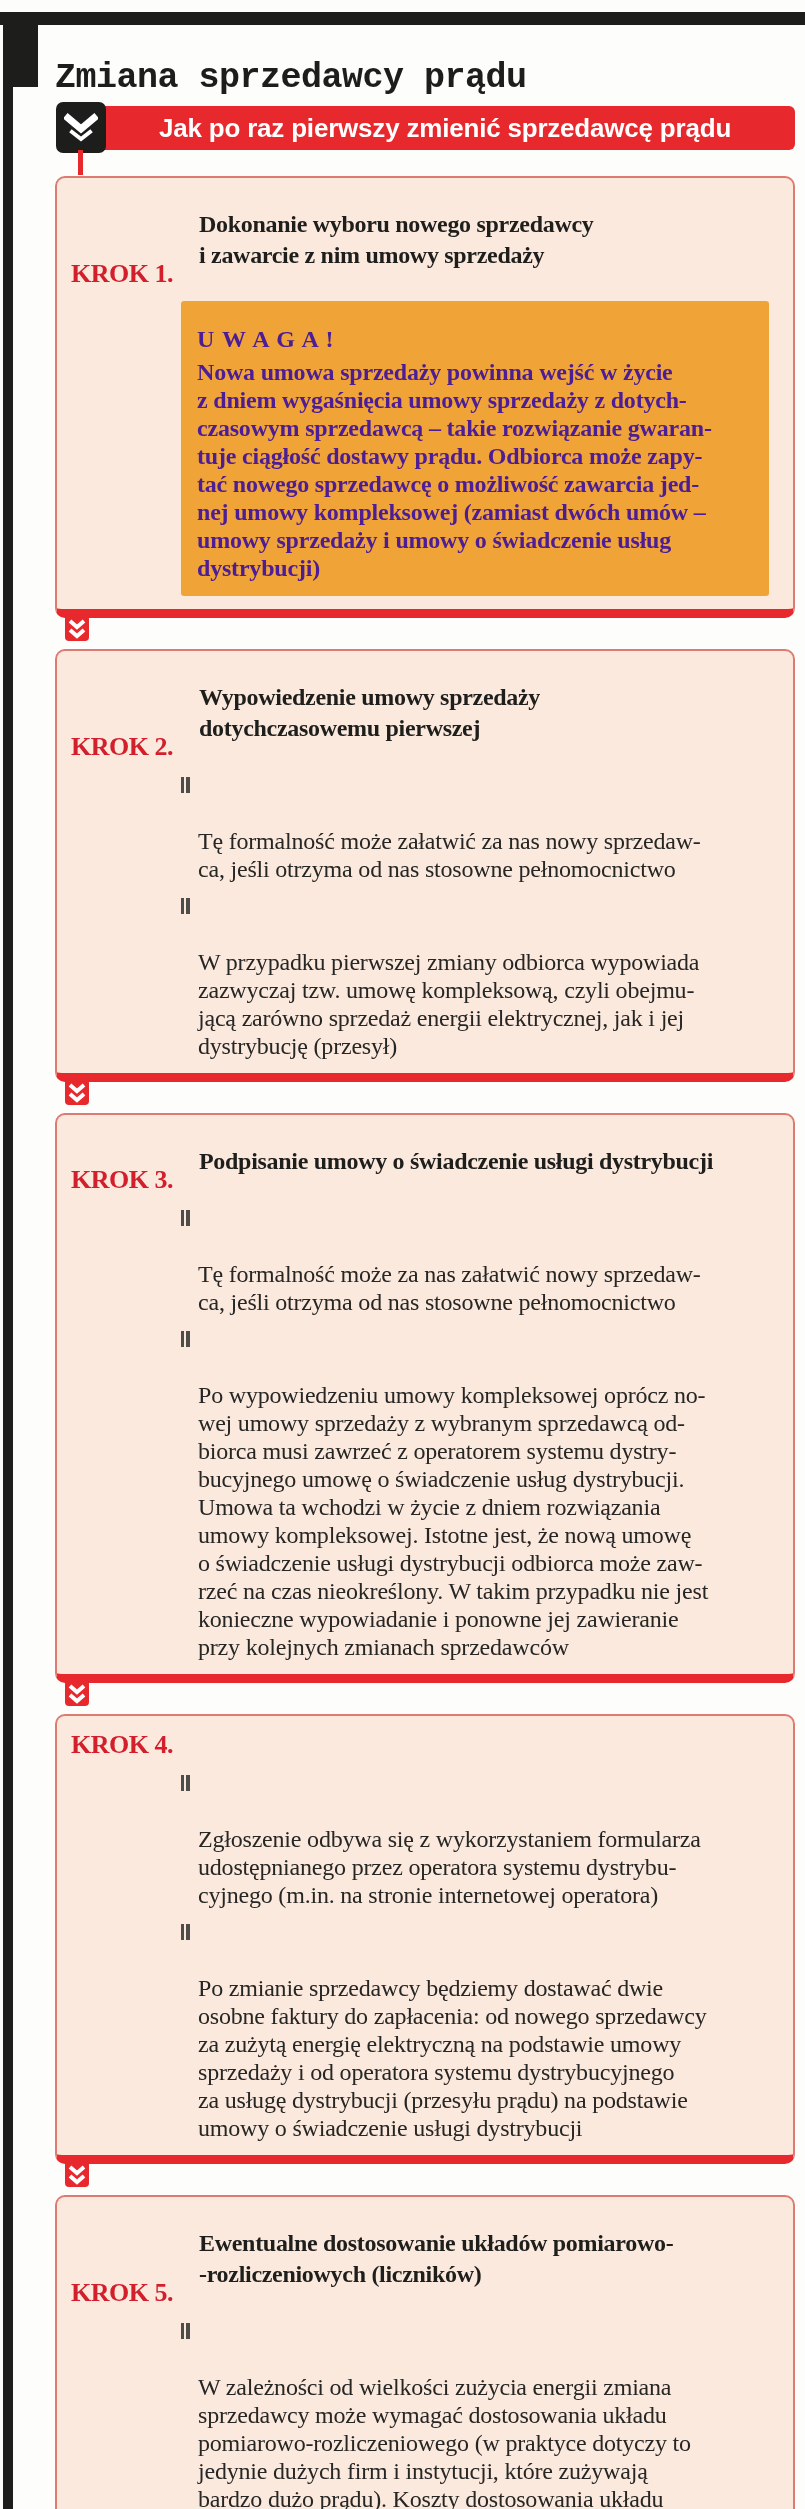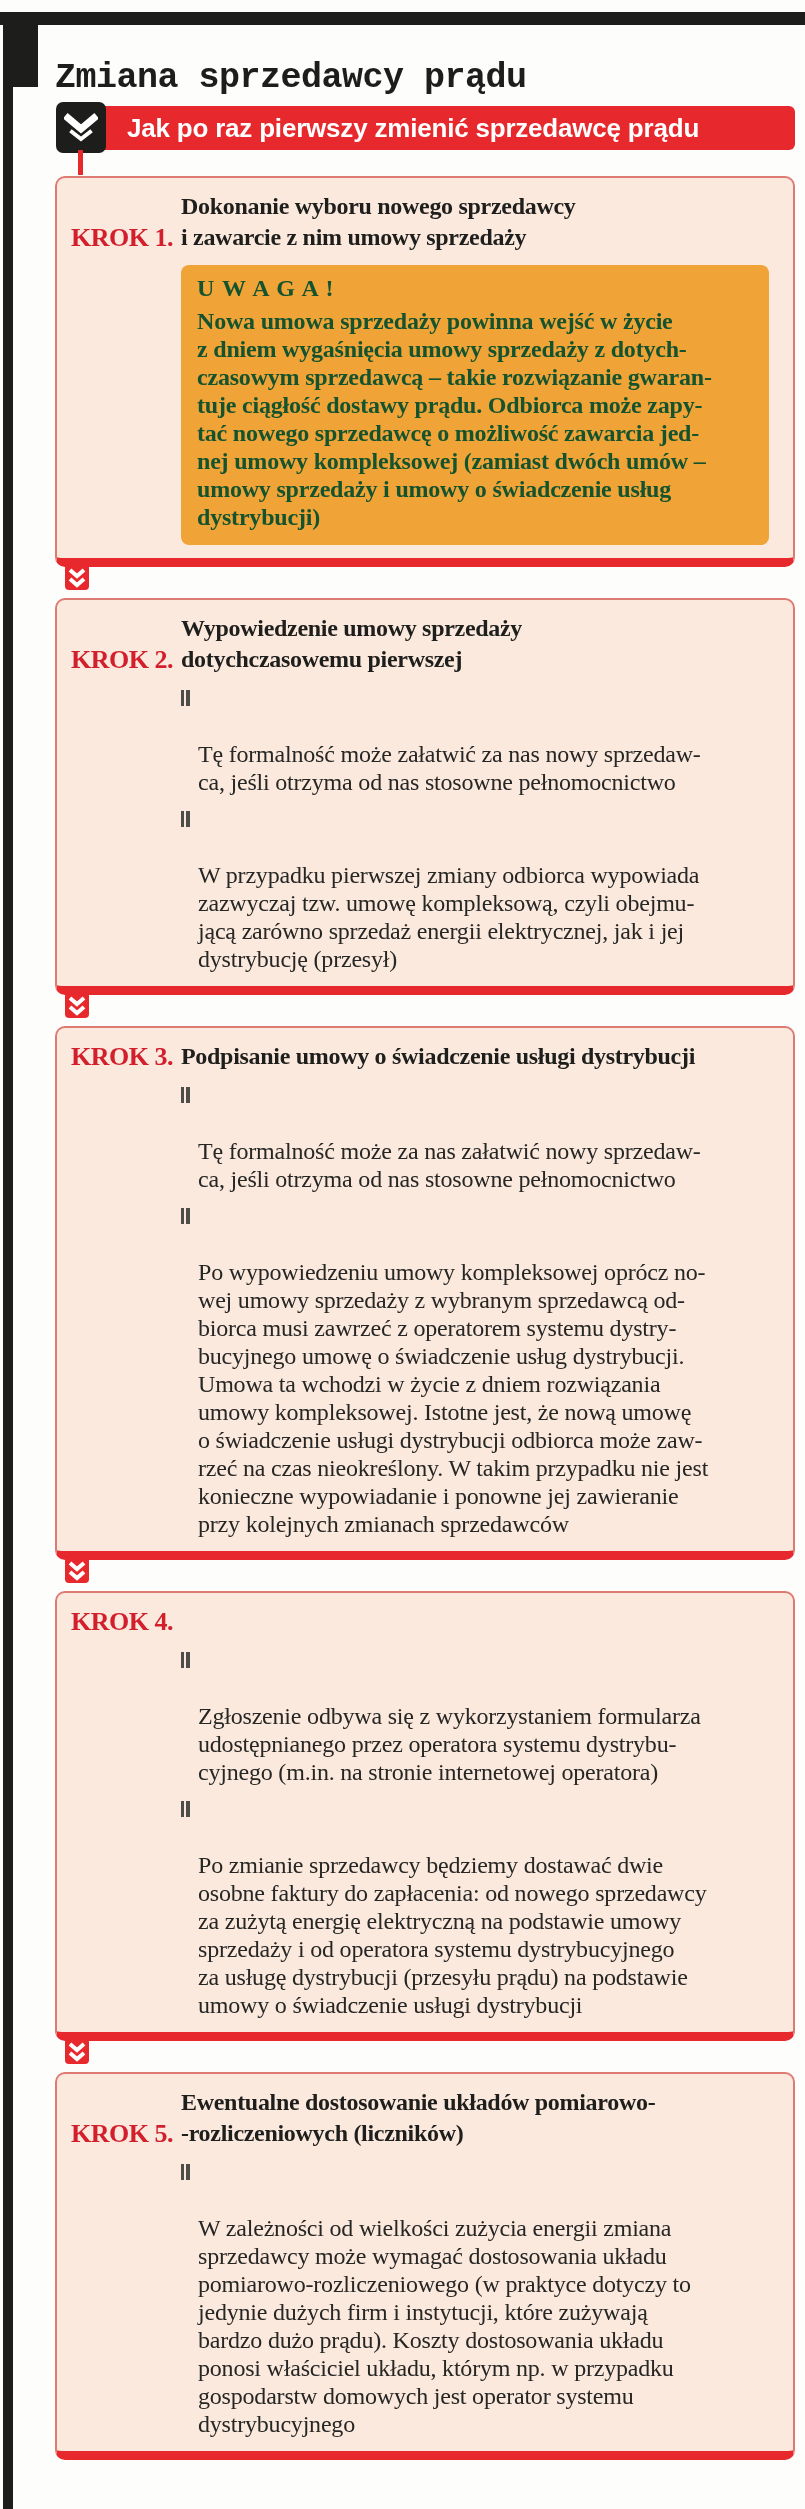--- a/index.html
+++ b/index.html
@@ -19,21 +19,21 @@
 
   .content{position:absolute;left:55px;top:58px;width:740px;}
 
   .page-title{
     margin:0 0 8px 0;font-family:Liberation Mono, monospace;font-weight:bold;
     font-size:35px;letter-spacing:-0.5px;color:var(--frame-black);
   }
 
   .header-bar{
     position:relative;height:44px;background:var(--red);border-radius:6px;margin-left:2px;
-    display:flex;align-items:center;padding-left:70px;margin-bottom:26px;
+    display:flex;align-items:center;padding-left:102px;margin-bottom:26px;
   }
   .header-square{
     position:absolute;left:-1px;top:-4px;width:50px;height:51px;background:var(--frame-black);
     border-radius:7px;display:flex;align-items:center;justify-content:center;
   }
   .header-title{
     font-family:"Liberation Sans",sans-serif;font-weight:bold;font-size:26px;color:#fff;
     letter-spacing:-0.2px;white-space:nowrap;
   }
   .header-drop-line{position:absolute;left:21px;bottom:-25px;width:5px;height:25px;background:var(--red);}
@@ -42,35 +42,35 @@
     position:relative;background:var(--box-bg);
     border:2px solid var(--box-border);border-bottom:9px solid var(--red);
     border-radius:10px;padding:13px 10px 13px 14px;margin-bottom:31px;
   }
   .step-head{display:flex;align-items:flex-end;}
   .step-label{
     flex:none;width:110px;color:var(--krok-red);font-weight:bold;font-size:26px;
     line-height:31px;letter-spacing:-0.5px;
   }
   .step-title{
-    margin:0;font-weight:bold;font-size:24px;line-height:31px;color:#1e1e1c;
+    margin:18px;font-weight:bold;font-size:24px;line-height:31px;color:#1e1e1c;
     letter-spacing:-0.3px;white-space:pre-line;
   }
   .step-body{margin-left:110px;}
 
   .bullet{position:relative;padding-left:17px;margin-top:9px;font-size:24px;line-height:28px;white-space:pre-line;}
   .bullet-icon{
     position:absolute;left:0;top:6px;width:9px;height:16px;
     background:linear-gradient(90deg,#4f4d4a 0 3px,var(--box-bg) 3px 5px,#4f4d4a 5px 9px);
   }
   .bullet-text{letter-spacing:-0.2px;}
 
   .uwaga{
-    background:var(--orange);border-radius:8px;margin-top:12px;margin-right:14px;
-    padding:10px 16px 14px 16px;color:#14532d;font-weight:bold;
+    background:var(--orange);border-radius:3px;margin-top:12px;margin-right:14px;
+    padding:25px 16px 14px 16px;color:#4c1d95;font-weight:bold;
   }
   .uwaga-heading{font-size:24px;letter-spacing:1px;margin-bottom:5px;}
   .uwaga-body{font-size:24px;line-height:28px;white-space:pre-line;letter-spacing:-0.2px;}
 
   .connector{position:absolute;left:8px;bottom:-32px;width:24px;height:26px;display:block;}
 </style>
 </head>
 <body>
 
 <div class="frame-top"></div>

